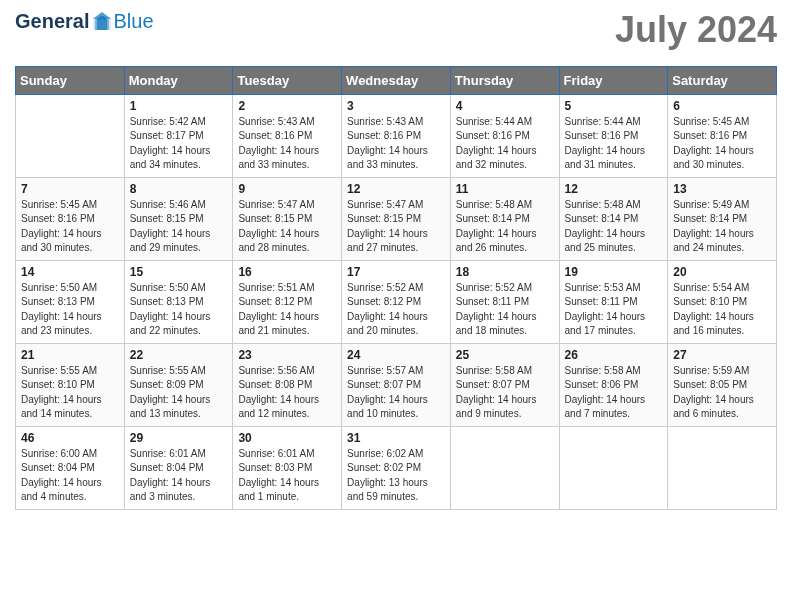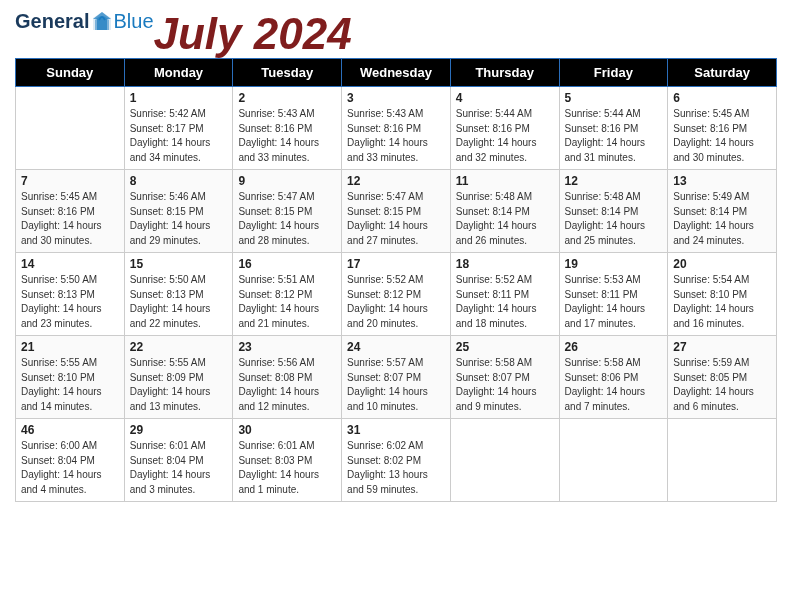--- a/index.html
+++ b/index.html
@@ -5,23 +5,23 @@
     * { box-sizing: border-box; margin: 0; padding: 0; }
     body {
       font-family: Arial, sans-serif;
       background: #fff;
       width: 792px;
       min-height: 612px;
       padding: 10px 15px 15px 15px;
     }
     .header-area {
       display: flex;
-      justify-content: flex-start;
+      justify-content: space-between;
       align-items: flex-start;
-      margin-bottom: 0;
+      margin-bottom: 16px;
     }
     .logo-area {
       display: flex;
       flex-direction: column;
       align-items: flex-start;
     }
     .logo-text {
       display: flex;
       align-items: center;
       font-size: 20px;
@@ -33,43 +33,42 @@
     .logo-blue { color: #1a7abf; font-weight: normal; }
     .logo-icon {
       width: 22px;
       height: 22px;
       margin-left: 2px;
     }
     .title-area {
       text-align: right;
     }
     .main-title {
-      font-size: 44px;
-      font-weight: bold;
-      color: #7f1d1d;
+      font-size: 36px;
+      font-weight: bold;
+      color: #737373;
       line-height: 1.1;
-      font-style: italic;
     }
     .subtitle {
       font-size: 14px;
       color: #333;
       margin-top: 2px;
     }
     .calendar-table {
       width: 100%;
       border-collapse: collapse;
       border: 1px solid #ccc;
     }
     .calendar-table th {
-      background-color: #000000;
+      background-color: #737373;
       color: #fff;
       font-size: 13px;
       font-weight: bold;
       padding: 6px 4px;
-      text-align: center;
+      text-align: left;
       border: 1px solid #2a6ebb;
     }
     .calendar-table td {
       vertical-align: top;
       padding: 4px 5px;
       border: 1px solid #ccc;
       font-size: 10.5px;
       color: #222;
       width: calc(100% / 7);
       min-height: 80px;

